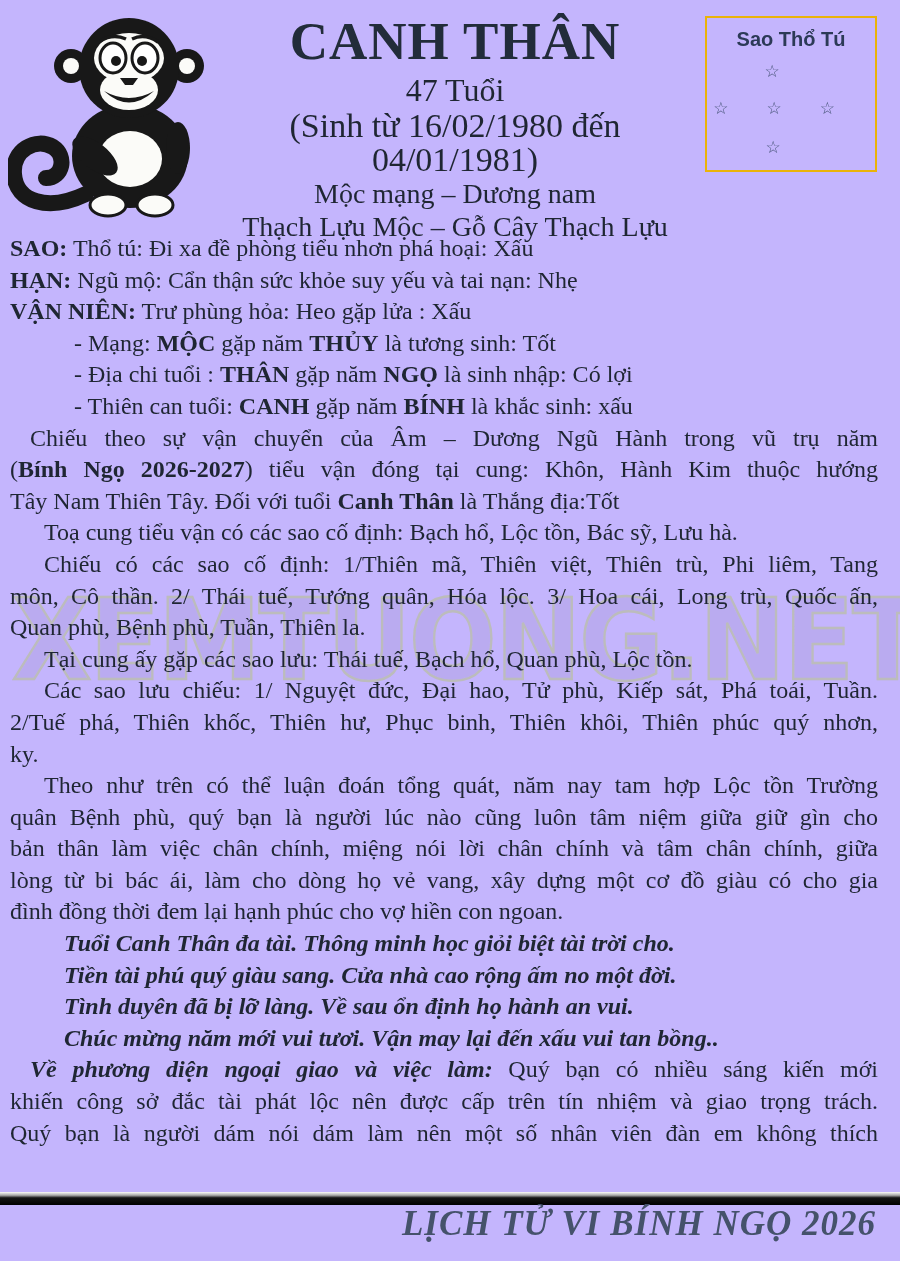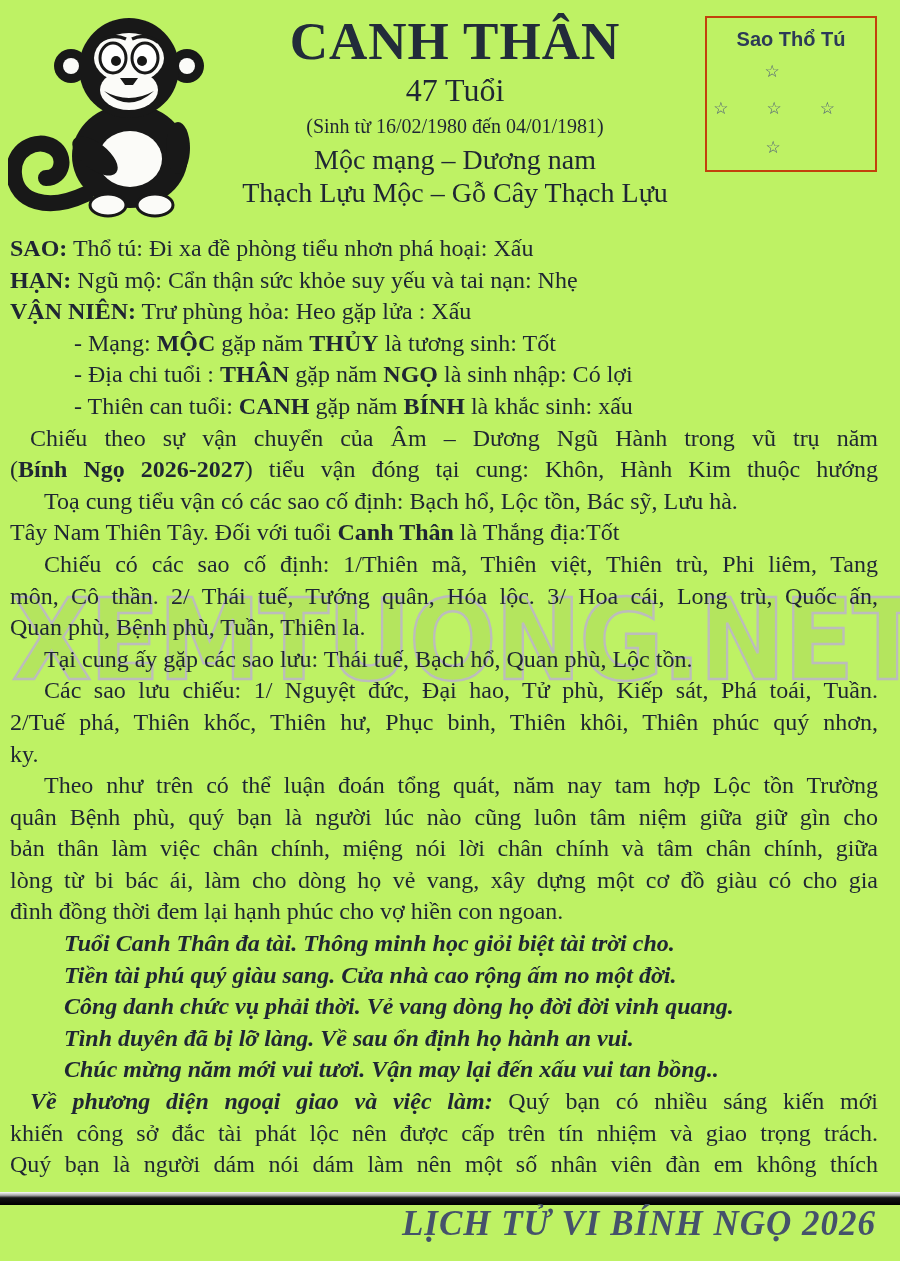--- a/index.html
+++ b/index.html
@@ -1,27 +1,27 @@
 <!DOCTYPE html>
 <html lang="vi"><head>
 <meta charset="utf-8">
 <style>
   html,body{margin:0;padding:0;background:#e8e8e8;}
-  .page{position:relative;width:900px;height:1261px;background:#bef264;overflow:hidden;
+  .page{position:relative;width:900px;height:1261px;background:#c4b5fd;overflow:hidden;
         font-family:"Liberation Serif",serif;color:#1f2633;}
   
   .monkey{position:absolute;left:8px;top:6px;width:226px;height:214px;}
   .header{position:absolute;left:210px;top:10px;width:490px;text-align:center;}
   .title{margin:0;font-size:53px;line-height:62px;font-weight:bold;letter-spacing:1px;color:#222c3a;}
   .age{font-size:32px;line-height:37px;}
-  .birth{font-size:20px;line-height:34px;}
+  .birth{font-size:34px;line-height:34px;}
   .menh{font-size:28px;line-height:33px;}
   
   .starbox{position:absolute;top:16px;right:23px;width:168px;height:152px;
-           border:2px solid #c2410c;font-family:"Liberation Sans",sans-serif;color:#2c3a57;}
+           border:2px solid #eab308;font-family:"Liberation Sans",sans-serif;color:#2c3a57;}
   .starbox-title{text-align:center;margin-top:10px;font-size:20px;font-weight:bold;}
   .starrow{display:flex;justify-content:center;align-items:center;color:#49567a;}
   .star{font-size:17px;line-height:17px;}
   .r1{margin-top:12px;padding-right:38px;}
   .r2{margin-top:20px;gap:38px;padding-right:34px;}
   .r3{margin-top:22px;padding-right:36px;}
   
   .watermark{position:absolute;top:575px;left:12px;z-index:0;white-space:nowrap;
              font-family:"DejaVu Sans",sans-serif;font-weight:bold;font-size:112px;letter-spacing:-2px;
              transform:scaleX(0.92);transform-origin:0 0;
@@ -104,37 +104,36 @@
 
   <div class="main">
     <div class="ln"><span class="b">SAO:</span><span> Thổ tú: Đi xa đề phòng tiểu nhơn phá hoại: Xấu</span></div>
     <div class="ln"><span class="b">HẠN:</span><span> Ngũ mộ: Cẩn thận sức khỏe suy yếu và tai nạn: Nhẹ</span></div>
     <div class="ln"><span class="b">VẬN NIÊN:</span><span> Trư phùng hỏa: Heo gặp lửa : Xấu</span></div>
     <div class="ln ind"><span>- Mạng: </span><span class="b">MỘC</span><span> gặp năm </span><span class="b">THỦY</span><span> là tương sinh: Tốt</span></div>
     <div class="ln ind"><span>- Địa chi tuổi : </span><span class="b">THÂN</span><span> gặp năm </span><span class="b">NGỌ</span><span> là sinh nhập: Có lợi</span></div>
     <div class="ln ind"><span>- Thiên can tuổi: </span><span class="b">CANH</span><span> gặp năm </span><span class="b">BÍNH</span><span> là khắc sinh: xấu</span></div>
     <div class="ln pind-sm just"><span>Chiếu theo sự vận chuyển của Âm – Dương Ngũ Hành trong vũ trụ năm</span></div>
     <div class="ln just"><span>(</span><span class="b">Bính Ngọ 2026-2027</span><span>) tiểu vận đóng tại cung: Khôn, Hành Kim thuộc hướng</span></div>
+    <div class="ln"><span>Tây Nam Thiên Tây. Đối với tuổi </span><span class="b">Canh Thân</span><span> là Thắng địa:Tốt</span></div>
     <div class="ln pind"><span>Toạ cung tiểu vận có các sao cố định: Bạch hổ, Lộc tồn, Bác sỹ, Lưu hà.</span></div>
-    <div class="ln"><span>Tây Nam Thiên Tây. Đối với tuổi </span><span class="b">Canh Thân</span><span> là Thắng địa:Tốt</span></div>
     <div class="ln pind just"><span>Chiếu có các sao cố định: 1/Thiên mã, Thiên việt, Thiên trù, Phi liêm, Tang</span></div>
     <div class="ln just"><span>môn, Cô thần. 2/ Thái tuế, Tướng quân, Hóa lộc. 3/ Hoa cái, Long trù, Quốc ấn,</span></div>
     <div class="ln"><span>Quan phù, Bệnh phù, Tuần, Thiên la.</span></div>
     <div class="ln pind"><span>Tại cung ấy gặp các sao lưu: Thái tuế, Bạch hổ, Quan phù, Lộc tồn.</span></div>
     <div class="ln pind just"><span>Các sao lưu chiếu: 1/ Nguyệt đức, Đại hao, Tử phù, Kiếp sát, Phá toái, Tuần.</span></div>
     <div class="ln just"><span>2/Tuế phá, Thiên khốc, Thiên hư, Phục binh, Thiên khôi, Thiên phúc quý nhơn,</span></div>
     <div class="ln"><span>ky.</span></div>
     <div class="ln pind just"><span>Theo như trên có thể luận đoán tổng quát, năm nay tam hợp Lộc tồn Trường</span></div>
     <div class="ln just"><span>quân Bệnh phù, quý bạn là người lúc nào cũng luôn tâm niệm giữa giữ gìn cho</span></div>
     <div class="ln just"><span>bản thân làm việc chân chính, miệng nói lời chân chính và tâm chân chính, giữa</span></div>
     <div class="ln just"><span>lòng từ bi bác ái, làm cho dòng họ vẻ vang, xây dựng một cơ đồ giàu có cho gia</span></div>
     <div class="ln"><span>đình đồng thời đem lại hạnh phúc cho vợ hiền con ngoan.</span></div>
     <div class="ln verse"><span>Tuổi Canh Thân đa tài. Thông minh học giỏi biệt tài trời cho.</span></div>
     <div class="ln verse"><span>Tiền tài phú quý giàu sang. Cửa nhà cao rộng ấm no một đời.</span></div>
-    <div class="ln verse"><span>Công danh chức vụ phải thời. Vẻ vang dòng họ đời đời vinh quang.</span></div>
     <div class="ln verse"><span>Tình duyên đã bị lỡ làng. Về sau ổn định họ hành an vui.</span></div>
     <div class="ln verse"><span>Chúc mừng năm mới vui tươi. Vận may lại đến xấu vui tan bồng..</span></div>
     <div class="ln pind-sm just"><span class="b i">Về phương diện ngoại giao và việc làm: </span><span>Quý bạn có nhiều sáng kiến mới</span></div>
     <div class="ln just"><span>khiến công sở đắc tài phát lộc nên được cấp trên tín nhiệm và giao trọng trách.</span></div>
     <div class="ln just"><span>Quý bạn là người dám nói dám làm nên một số nhân viên đàn em không thích</span></div>
   </div>
 
   <div class="rule"></div>
   <div class="almanac">LỊCH TỬ VI BÍNH NGỌ 2026</div>
   <div class="promo">Mời Qúy Vị vào xemtuong.net xem thêm tử vi, gieo quẻ, bói bài!</div>

